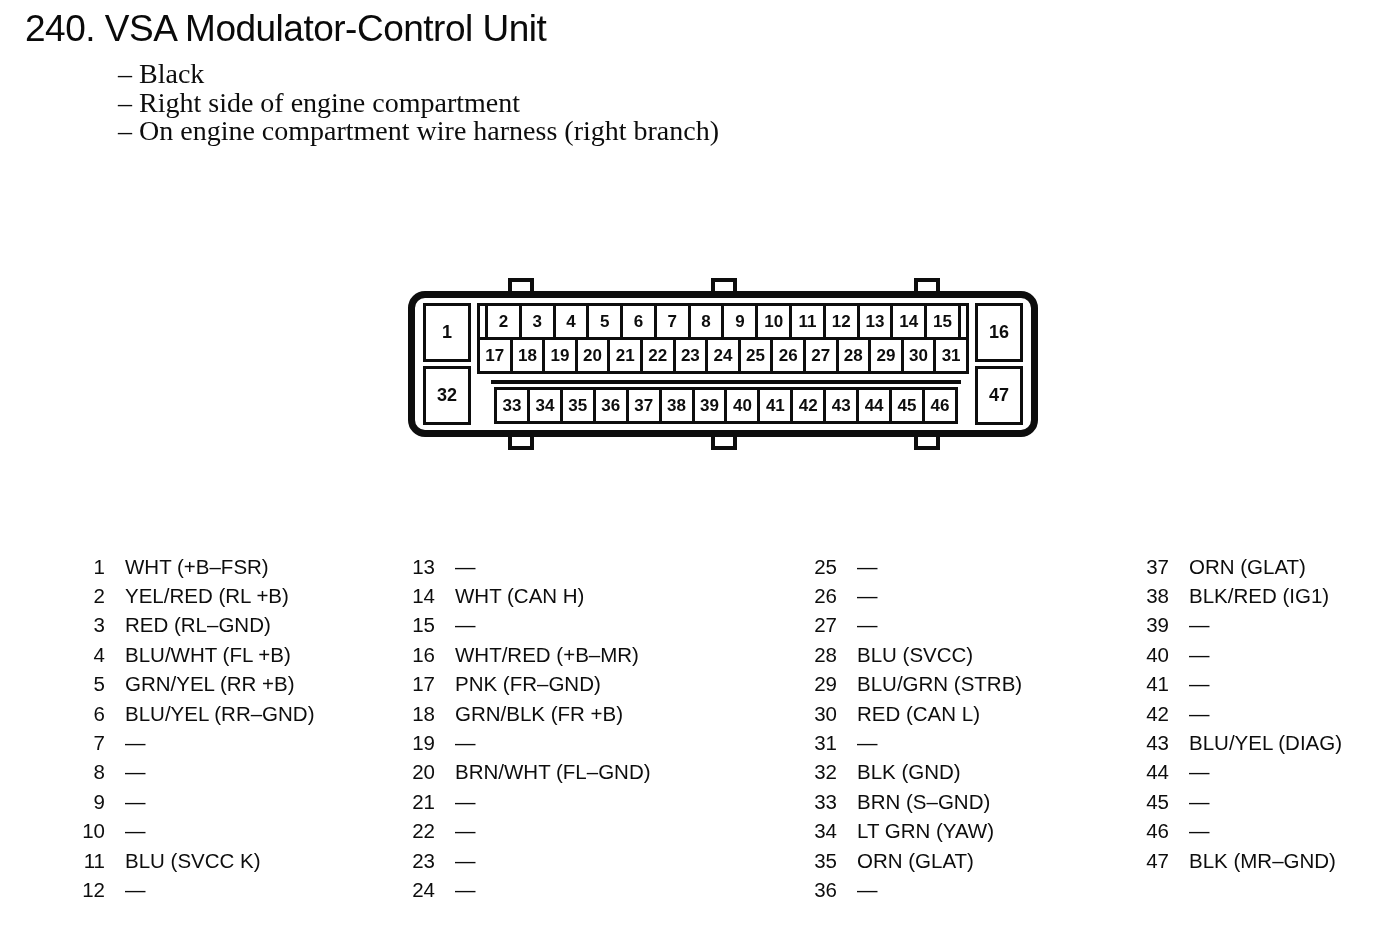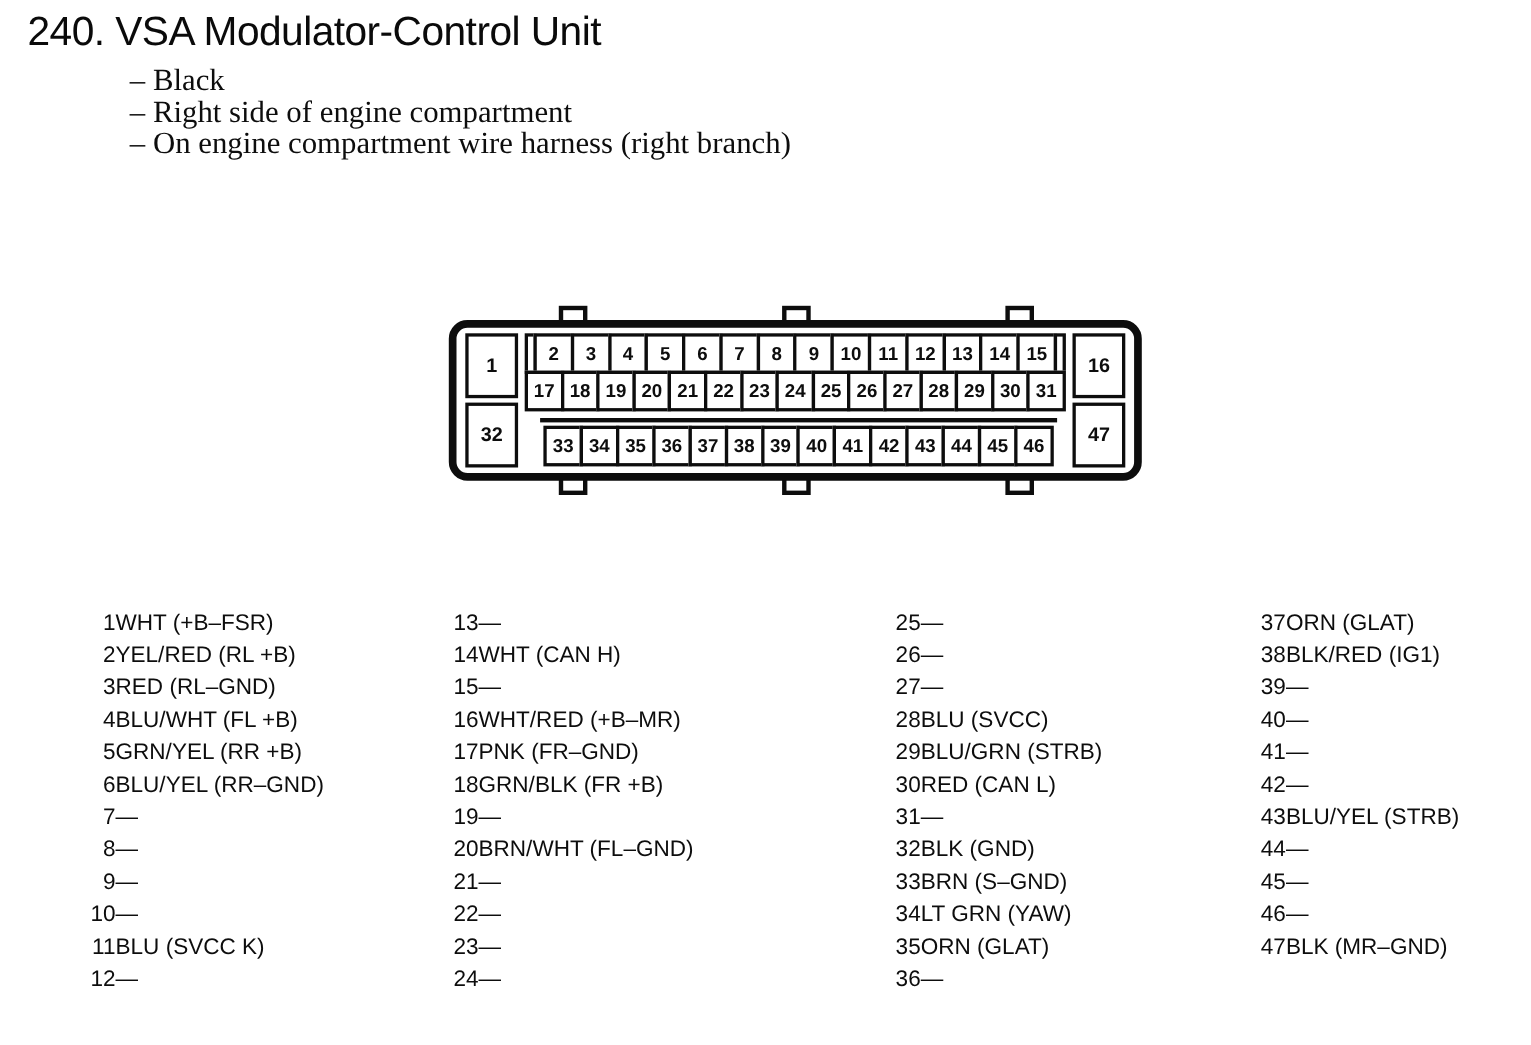--- a/index.html
+++ b/index.html
@@ -75,21 +75,21 @@
   .pcell.blank { flex: 0 0 11px; }
 
   
   .pin-col { position: absolute; top: 552px; font-size: 20.5px; }
   .pin-col.c1 { left: 69px;  }
   .pin-col.c2 { left: 399px; }
   .pin-col.c3 { left: 801px; }
   .pin-col.c4 { left: 1133px; }
   .pin-row { display: flex; height: 29.4px; align-items: center; }
   .pin-num { width: 36px; text-align: right; flex: 0 0 36px; }
-  .pin-label { margin-left: 0; white-space: nowrap; text-align: right; }
+  .pin-label { margin-left: 20px; white-space: nowrap; text-align: right; }
 </style>
 </head>
 <body>
 
 <h1 class="section-title">240. VSA Modulator-Control Unit</h1>
 
 <div class="notes">
   <div>– Black</div>
   <div>– Right side of engine compartment</div>
   <div>– On engine compartment wire harness (right branch)</div>
@@ -346,21 +346,21 @@
       <div class="pin-row">
         <span class="pin-num">41</span>
         <span class="pin-label">—</span>
       </div>
       <div class="pin-row">
         <span class="pin-num">42</span>
         <span class="pin-label">—</span>
       </div>
       <div class="pin-row">
         <span class="pin-num">43</span>
-        <span class="pin-label">BLU/YEL (STRB)</span>
+        <span class="pin-label">BLU/YEL (DIAG)</span>
       </div>
       <div class="pin-row">
         <span class="pin-num">44</span>
         <span class="pin-label">—</span>
       </div>
       <div class="pin-row">
         <span class="pin-num">45</span>
         <span class="pin-label">—</span>
       </div>
       <div class="pin-row">

